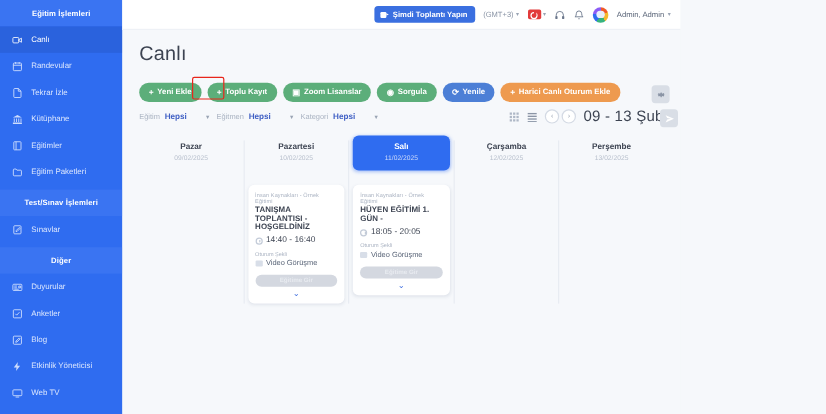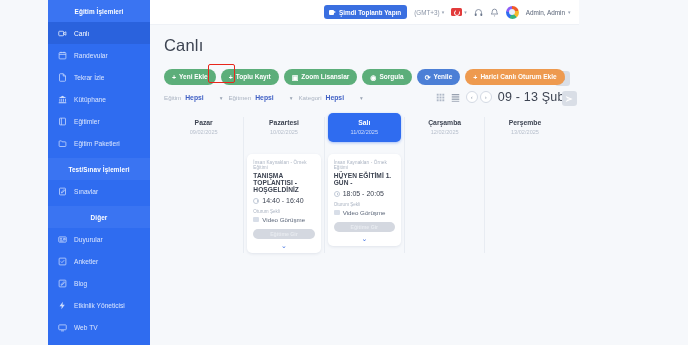--- a/index.html
+++ b/index.html
@@ -2,21 +2,21 @@
 <html><head>
 <meta charset="utf-8">
 <style>
   * { box-sizing: border-box; margin: 0; padding: 0; }
   html, body {
     width: 688px; height: 345px;
     font-family: "Liberation Sans", sans-serif;
     background: #f6f8fb;
     overflow: hidden;
   }
-  .app { display: flex; width: 567px; height: 345px; position: relative; padding-left: 48px; }
+  .app { display: flex; width: 567px; height: 345px; position: relative; }
 
   
   .sidebar {
     width: 102px; height: 345px;
     background: #2f6cf0;
     flex: 0 0 102px;
     overflow: hidden;
     position: relative;
   }
   .side-head {

